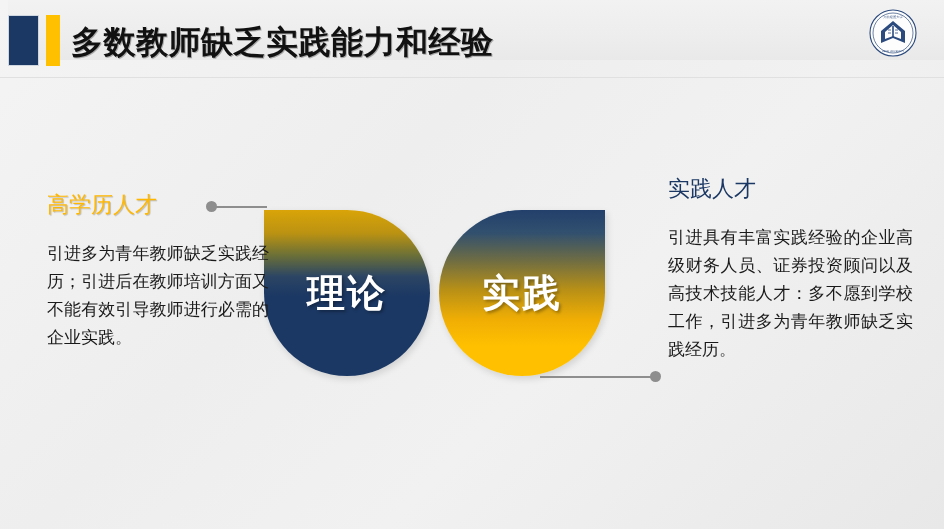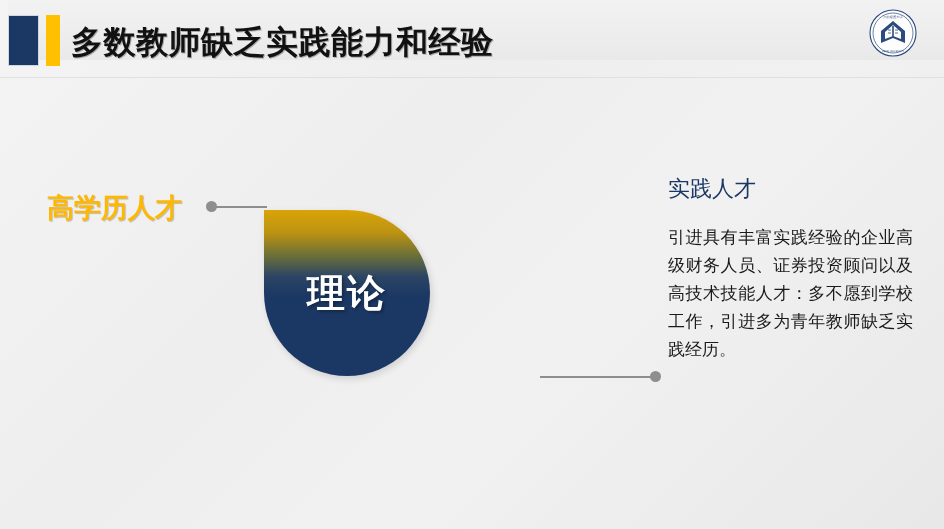--- a/index.html
+++ b/index.html
@@ -127,22 +127,22 @@
   .conn-top-dot  { left: 206px; top: 201px; }
   .conn-bot-line { left: 540px; top: 376px; width: 115px; }
   .conn-bot-dot  { left: 650px; top: 371px; }
 
   
   .side-block { position: absolute; }
   .side-left  { left: 47px;  top: 190px; width: 222px; }
   .side-right { left: 668px; top: 174px; width: 245px; }
 
   .side-heading {
-    font-size: 27px;
-    font-weight: 700;
+    font-size: 22px;
+    font-weight: 400;
     margin: 0 0 20px 0;
     white-space: nowrap;
   }
   .heading-amber { color: #ffb700; text-shadow: 1px 1px 1px rgba(0,0,0,0.22); }
   .heading-navy  { color: #1b3864; font-weight: 400; font-size: 22px; }
 
   .side-body {
     font-size: 17px;
     line-height: 28px;
     color: #1a1a1a;
@@ -174,28 +174,32 @@
       <g fill="#2b4a7d" font-size="3.2" font-family="'DejaVu Sans', sans-serif">
         <text x="25" y="9.5" text-anchor="middle">河北经贸大学</text>
         <text x="25" y="44" text-anchor="middle" font-size="2.4">HEBEI UNIVERSITY</text>
       </g>
     </svg>
   </div>
 
   <div class="shape shape-left">
     <span class="shape-label">理论</span>
   </div>
+  <div class="shape shape-right">
+    <span class="shape-label">实践</span>
+  </div>
 
   <div class="connector-line conn-top-line"></div>
   <div class="connector-dot conn-top-dot"></div>
   <div class="connector-line conn-bot-line"></div>
   <div class="connector-dot conn-bot-dot"></div>
 
   <div class="side-block side-left">
     <div class="side-heading heading-amber">高学历人才</div>
+    <div class="side-body">引进多为青年教师缺乏实践经历；引进后在教师培训方面又不能有效引导教师进行必需的企业实践。</div>
   </div>
 
   <div class="side-block side-right">
     <div class="side-heading heading-navy">实践人才</div>
     <div class="side-body">引进具有丰富实践经验的企业高级财务人员、证券投资顾问以及高技术技能人才：多不愿到学校工作，引进多为青年教师缺乏实践经历。</div>
   </div>
 
 </div>
 
 </body></html>

